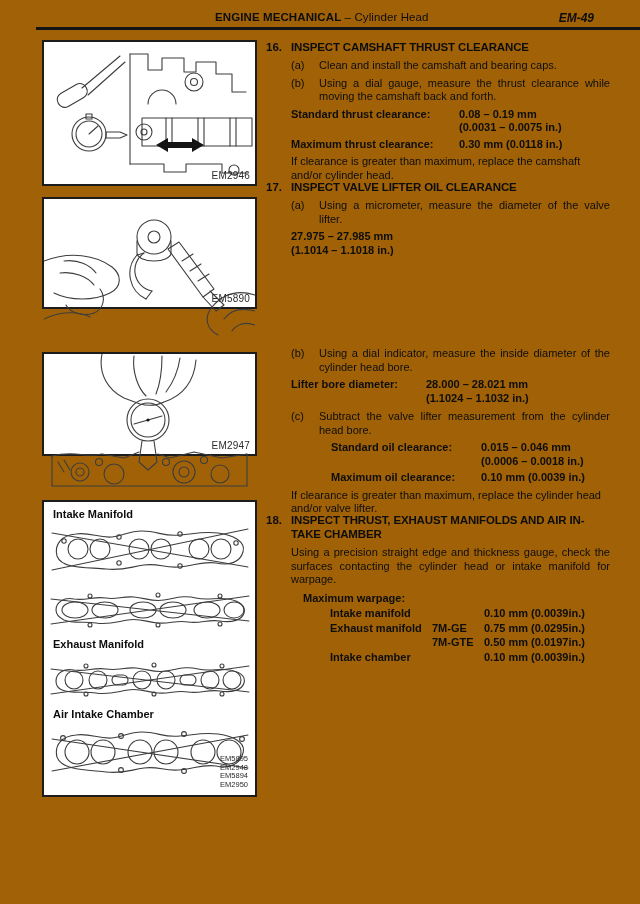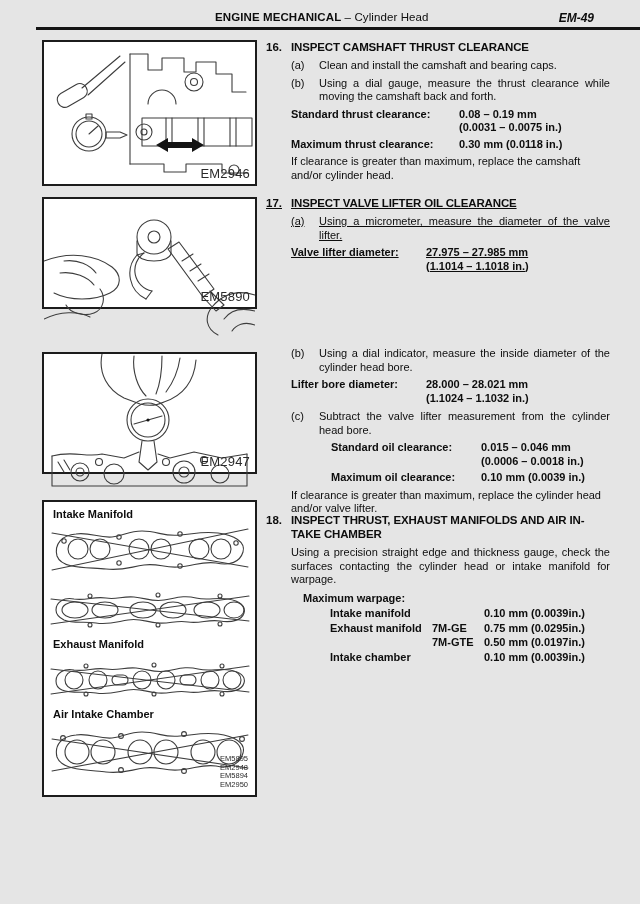--- a/index.html
+++ b/index.html
@@ -1,26 +1,26 @@
 <!DOCTYPE html>
 <html><head>
 <meta charset="utf-8">
 <style>
   html,body{margin:0;padding:0;background:#fff;}
-  .page{position:relative;width:640px;height:904px;background:#e5e5e5;overflow:hidden;
+  .page{position:relative;width:640px;height:904px;background:#a16207;overflow:hidden;
         font-family:"Liberation Sans",sans-serif;color:#0d0d0d;}
   .b{font-weight:bold;}
   
   .hdr-title{position:absolute;left:215px;top:11px;font-size:11.5px;letter-spacing:.1px;white-space:nowrap;}
   .hdr-page{position:absolute;right:46px;top:11px;font-size:12px;font-weight:bold;font-style:italic;}
   .hdr-rule{position:absolute;left:36px;right:0;top:27px;height:3px;background:#141414;}
   
   .figbox{position:absolute;left:42px;width:215px;border:2px solid #1c1c1c;background:#fff;box-sizing:border-box;}
   .figbox svg{position:absolute;left:0;top:0;}
-  .figcode{position:absolute;right:5px;bottom:3px;font-size:13px;color:#2a2a2a;letter-spacing:.2px;}
+  .figcode{position:absolute;right:5px;bottom:3px;font-size:10px;color:#2a2a2a;letter-spacing:.2px;}
   .fig4-label{position:absolute;left:9px;font-weight:bold;font-size:11px;}
   .fig4-codes{position:absolute;right:7px;bottom:6px;font-size:7.5px;line-height:8.5px;color:#2a2a2a;}
   .fig4 svg{position:absolute;}
   svg .ln{fill:none;stroke:#3d3d3d;stroke-width:1.1;stroke-linecap:round;stroke-linejoin:round;}
   svg .fl{fill:#141414;stroke:none;}
   
   .txt{position:absolute;left:266px;width:344px;font-size:11px;line-height:13.5px;}
   .sec-head{display:flex;font-weight:bold;font-size:11.5px;line-height:14px;margin-bottom:5px;}
   .sec-num{flex:0 0 25px;}
   .sec-title{white-space:pre-line;letter-spacing:-.15px;}
@@ -100,21 +100,21 @@
       <path class="ln" d="M20 62 C34 60 46 66 52 74 M16 74 C30 72 44 78 50 86"></path>
       <path class="ln" d="M56 90 C62 98 60 110 50 114 C40 118 26 114 22 106"></path>
       <path class="ln" d="M0 120 C16 112 34 112 46 118"></path>
 
       <path class="ln" d="M211 96 C192 90 178 96 168 108 C160 118 162 130 174 136"></path>
       <path class="ln" d="M211 112 C196 108 186 112 180 120 M211 126 C200 122 192 126 188 132"></path>
     </svg>
     <span class="figcode">EM5890</span>
   </div>
 
-  <div class="figbox" style="top:352px;height:122px;">
+  <div class="figbox" style="top:352px;height:104px;">
     <svg width="211" height="134" viewBox="0 0 211 134">
 
       <path class="ln" d="M58 0 C54 20 64 36 80 44 L96 50 C104 52 112 52 120 48 C138 42 150 28 152 6"></path>
       <path class="ln" d="M90 2 C88 18 94 34 102 42 M118 2 C118 16 116 30 112 40 M136 4 C134 18 128 30 122 38"></path>
 
       <circle class="ln" cx="104" cy="66" r="21"></circle>
         <circle class="ln" cx="104" cy="66" r="17"></circle>
       <path class="ln" d="M90 70 L118 62"></path>
         <circle class="fl" cx="104" cy="66" r="1.6"></circle>
 
@@ -245,32 +245,31 @@
       <div class="spec">
         <span class="spec-l w168">Maximum thrust clearance:</span>
         <span class="spec-v">
           <span class="line">0.30 mm (0.0118 in.)</span>
         </span>
       </div>
       <div class="note">If clearance is greater than maximum, replace the camshaft and/or cylinder head.</div>
     </div>
   </section>
 
-  <section class="txt" style="top:196px;text-decoration:underline;">
+  <section class="txt" style="top:180px;">
     <div class="sec-head">
       <span class="sec-num">17.</span>
       <span class="sec-title">INSPECT VALVE LIFTER OIL CLEARANCE</span>
     </div>
     <div class="sec-body">
       <div class="step">
         <span class="step-l">(a)</span>
         <span class="step-t">Using a micrometer, measure the diameter of the valve lifter.</span>
       </div>
       <div class="spec">
-        <span class="spec-l w135">Valve lifter diameter:</span>
         <span class="spec-v">
           <span class="line">27.975 – 27.985 mm</span>
           <span class="line">(1.1014 – 1.1018 in.)</span>
         </span>
       </div>
     </div>
   </section>
 
   <section class="txt" style="top:347px;">
     <div class="sec-body">

